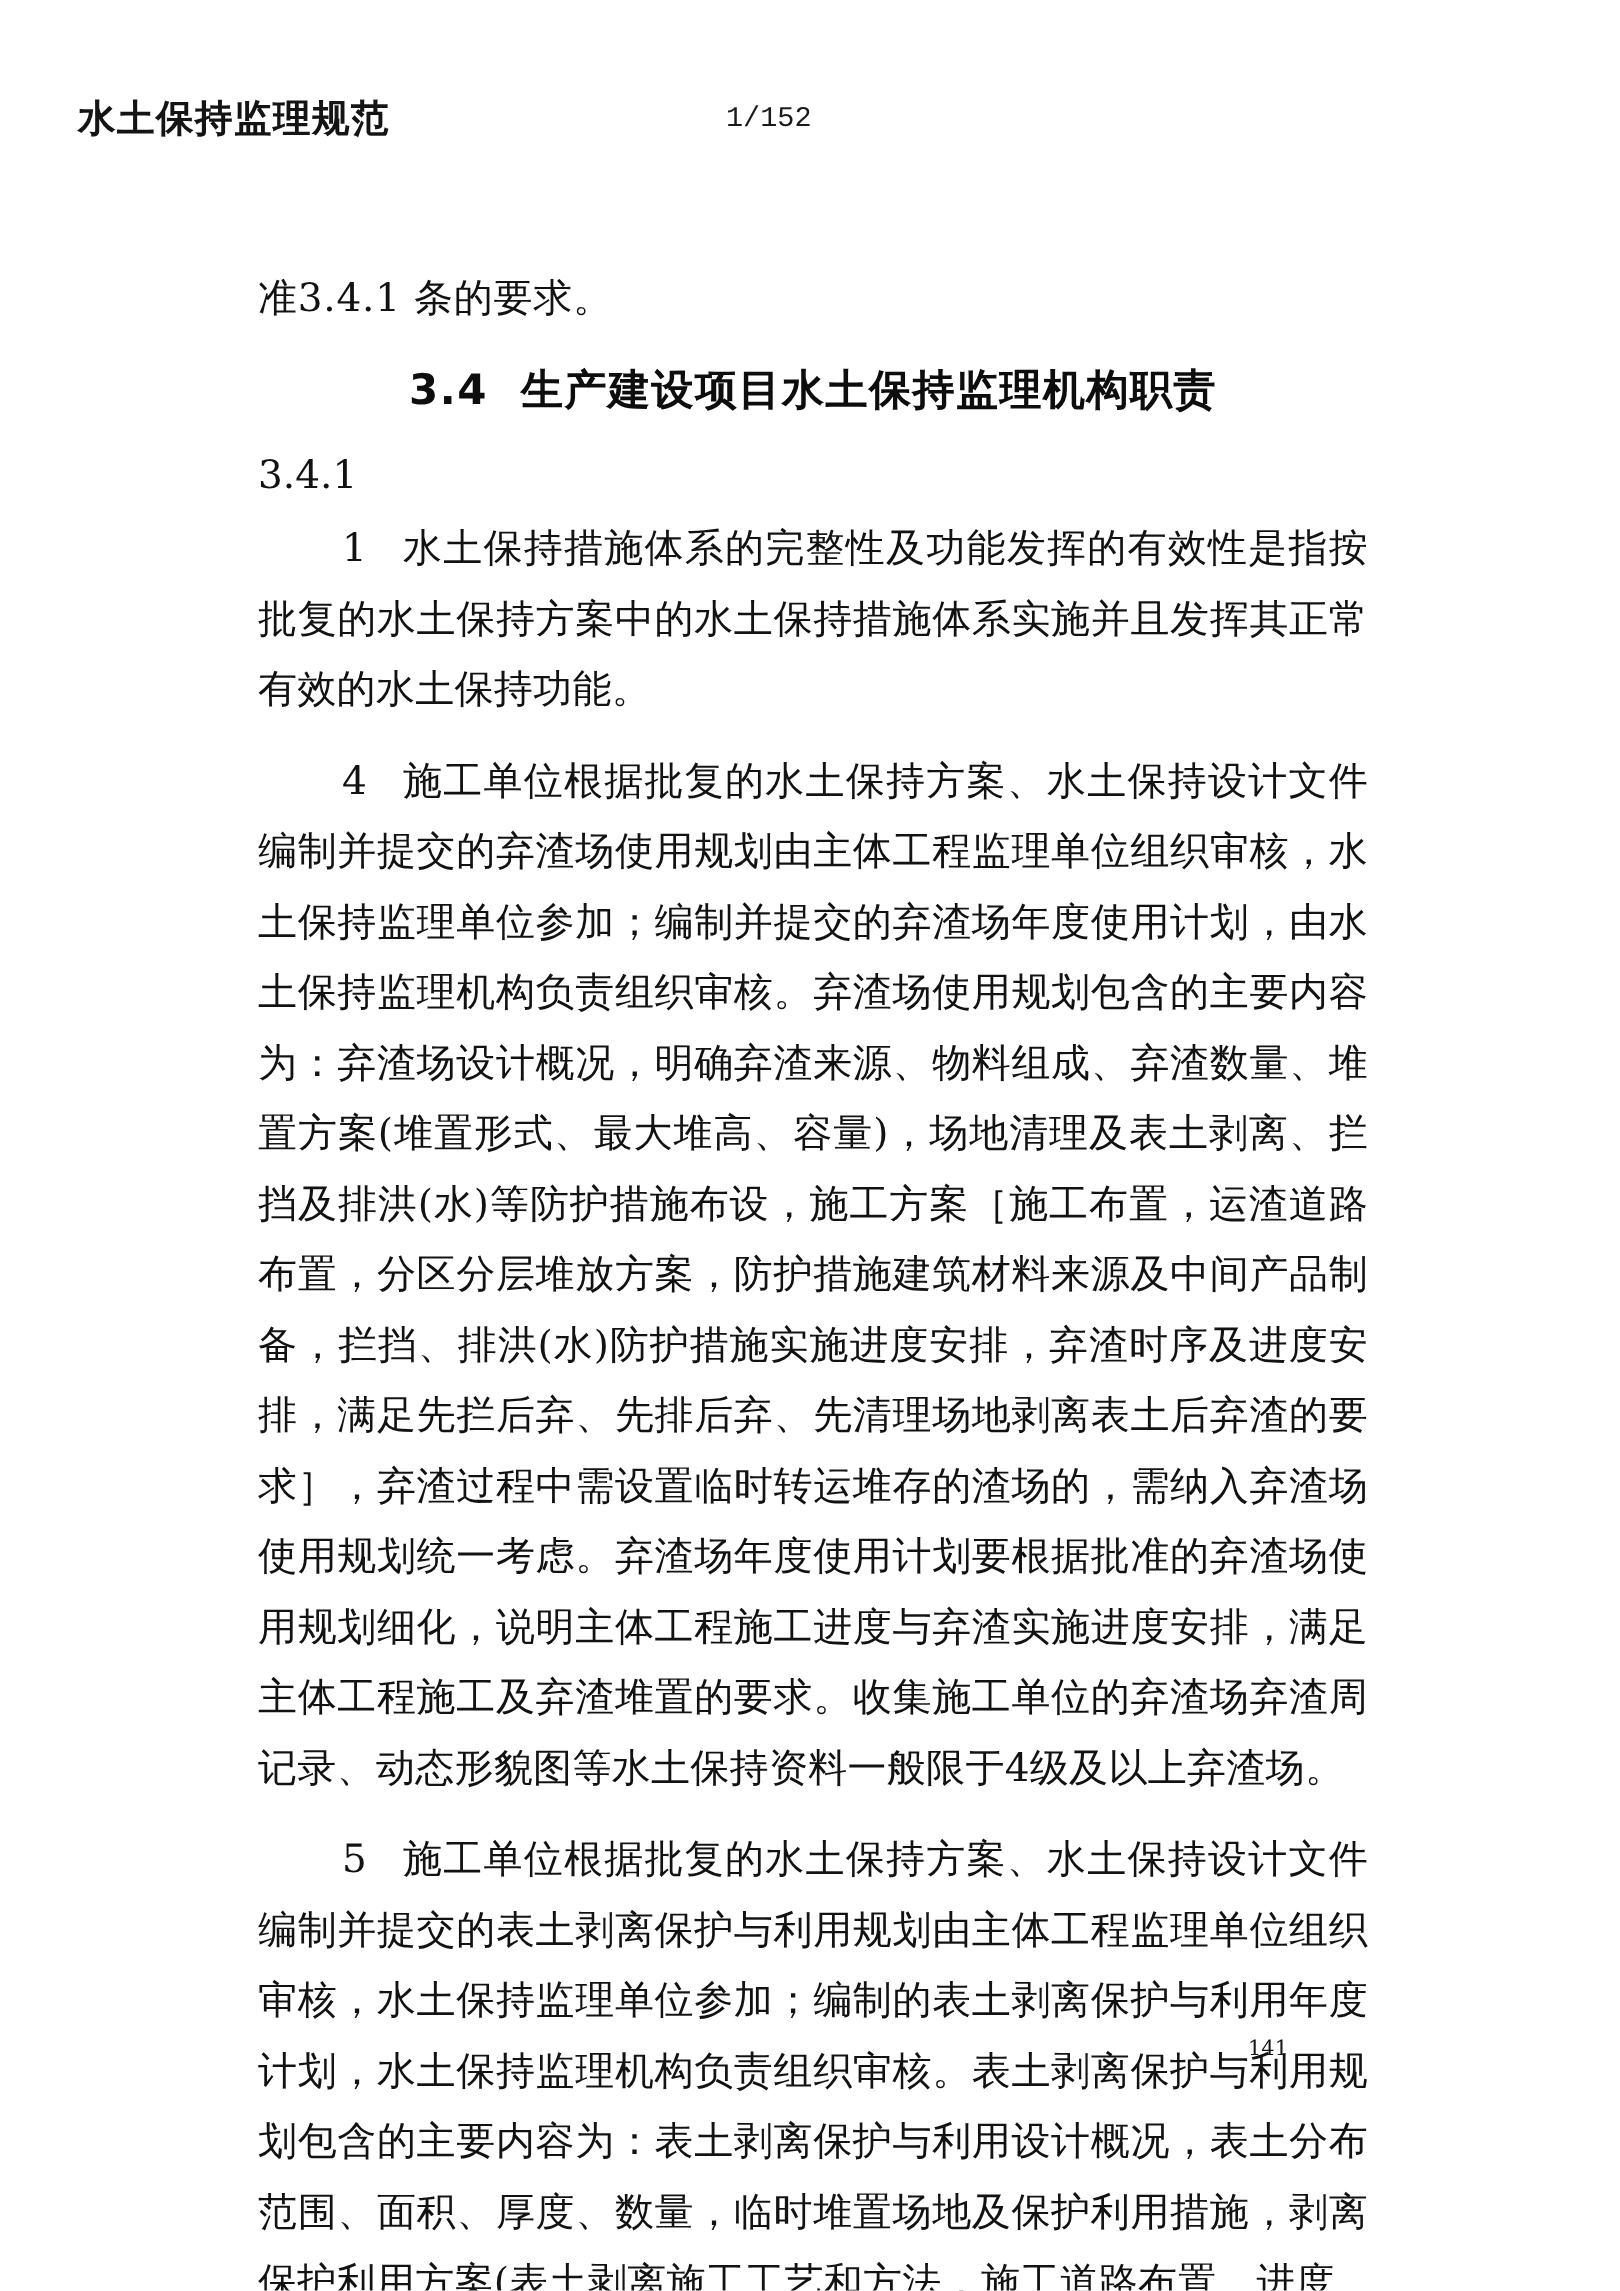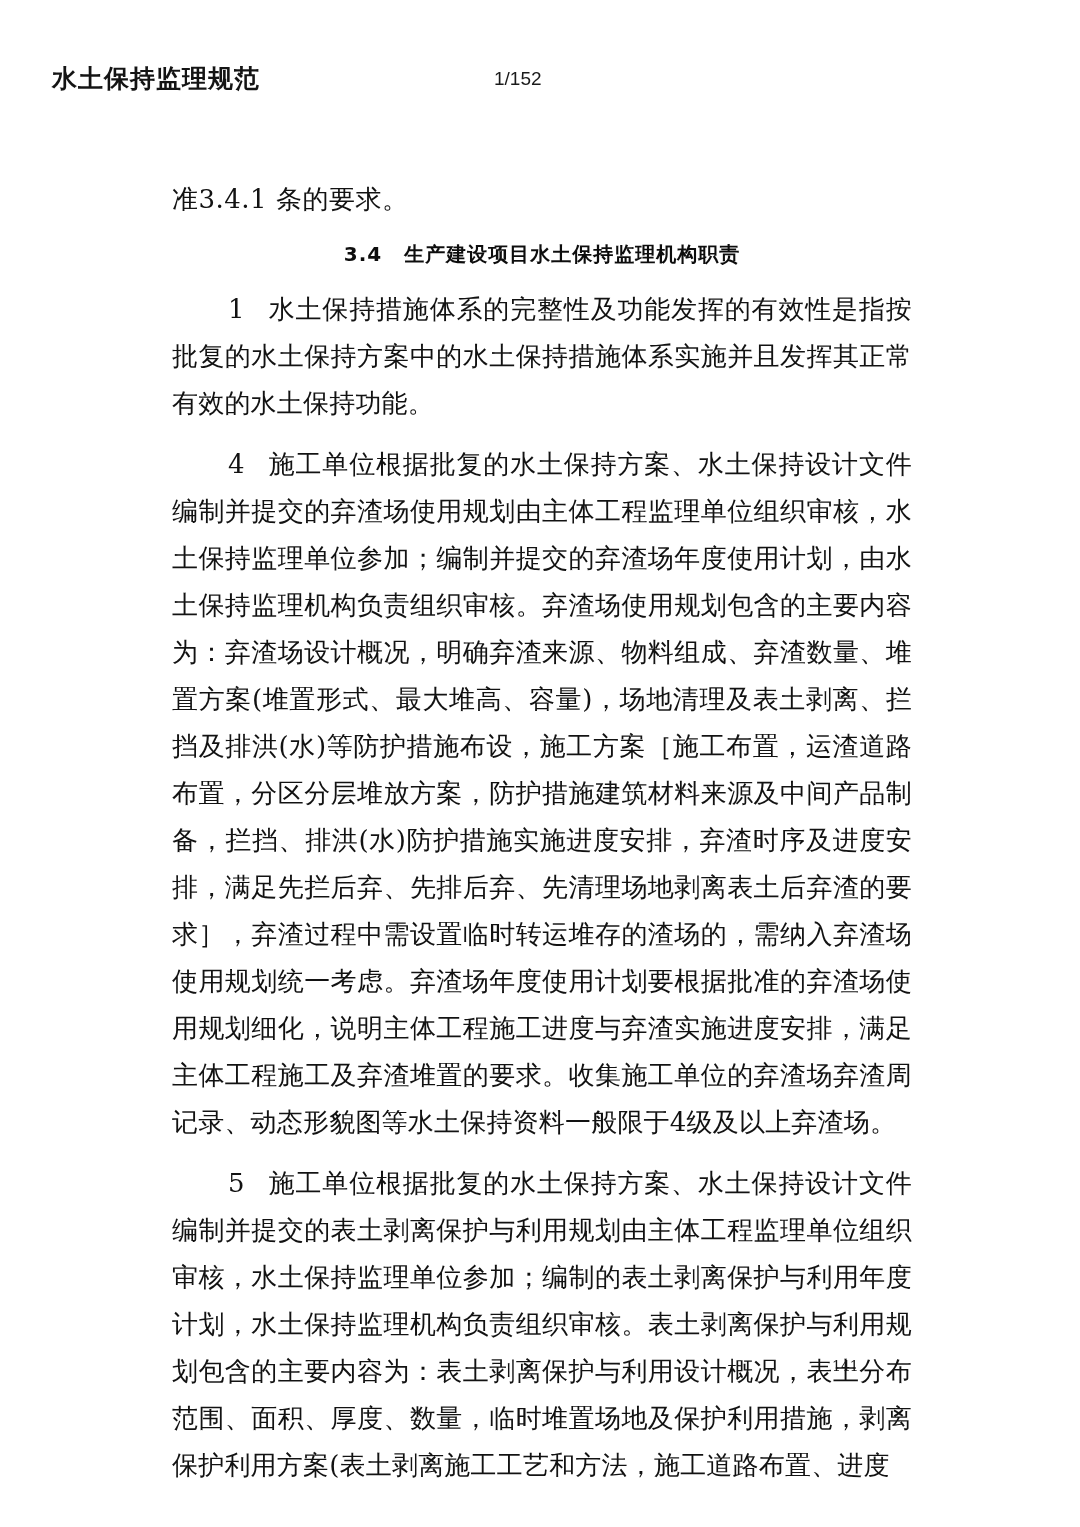--- a/index.html
+++ b/index.html
@@ -34,43 +34,43 @@
     left: 0;
     top: 0;
     font-size: 25px;
     font-weight: bold;
     letter-spacing: 1px;
     color: #141414;
     font-family: "DejaVu Sans", "Liberation Sans", sans-serif;
   }
   .header-page {
     position: absolute;
-    left: 442px;
+    left: 432px;
     top: 6px;
     font-size: 19px;
     color: #1a1a1a;
-    font-family: Liberation Sans, sans-serif;
+    font-family: Liberation Mono, monospace;
   }
   
   .content {
     position: absolute;
     top: 168px;
     left: 172px;
     width: 740px;
   }
   .line-first {
     font-size: 26px;
     line-height: 40px;
     color: #121212;
     margin: 11px 0 10px 0;
     letter-spacing: 0.5px;
   }
   .section-heading {
     text-align: center;
-    font-size: 20px;
+    font-size: 28px;
     font-weight: bold;
     font-family: "DejaVu Sans", "Liberation Sans", sans-serif;
     letter-spacing: 1px;
     margin: 22px 0 18px 0;
     color: #0d0d0d;
   }
   .section-heading .num {
     margin-right: 22px;
   }
   .clause-num {
@@ -116,20 +116,21 @@
   </div>
 
   <div class="content">
 
     <div class="line-first">准3.4.1 条的要求。</div>
 
     <div class="section-heading">
       <span class="num">3.4</span><span>生产建设项目水土保持监理机构职责</span>
     </div>
 
+    <div class="clause-num">3.4.1</div>
 
     <p class="para">
       <span class="indent"></span><span class="itemnum">1</span><span>水土保持措施体系的完整性及功能发挥的有效性是指按批复的水土保持方案中的水土保持措施体系实施并且发挥其正常有效的水土保持功能。</span>
     </p>
 
     <p class="para">
       <span class="indent"></span><span class="itemnum">4</span><span>施工单位根据批复的水土保持方案、水土保持设计文件编制并提交的弃渣场使用规划由主体工程监理单位组织审核，水土保持监理单位参加；编制并提交的弃渣场年度使用计划，由水土保持监理机构负责组织审核。弃渣场使用规划包含的主要内容为：弃渣场设计概况，明确弃渣来源、物料组成、弃渣数量、堆置方案(堆置形式、最大堆高、容量)，场地清理及表土剥离、拦挡及排洪(水)等防护措施布设，施工方案［施工布置，运渣道路布置，分区分层堆放方案，防护措施建筑材料来源及中间产品制备，拦挡、排洪(水)防护措施实施进度安排，弃渣时序及进度安排，满足先拦后弃、先排后弃、先清理场地剥离表土后弃渣的要求］，弃渣过程中需设置临时转运堆存的渣场的，需纳入弃渣场使用规划统一考虑。弃渣场年度使用计划要根据批准的弃渣场使用规划细化，说明主体工程施工进度与弃渣实施进度安排，满足主体工程施工及弃渣堆置的要求。收集施工单位的弃渣场弃渣周记录、动态形貌图等水土保持资料一般限于4级及以上弃渣场。</span>
     </p>
 
     <p class="para">

